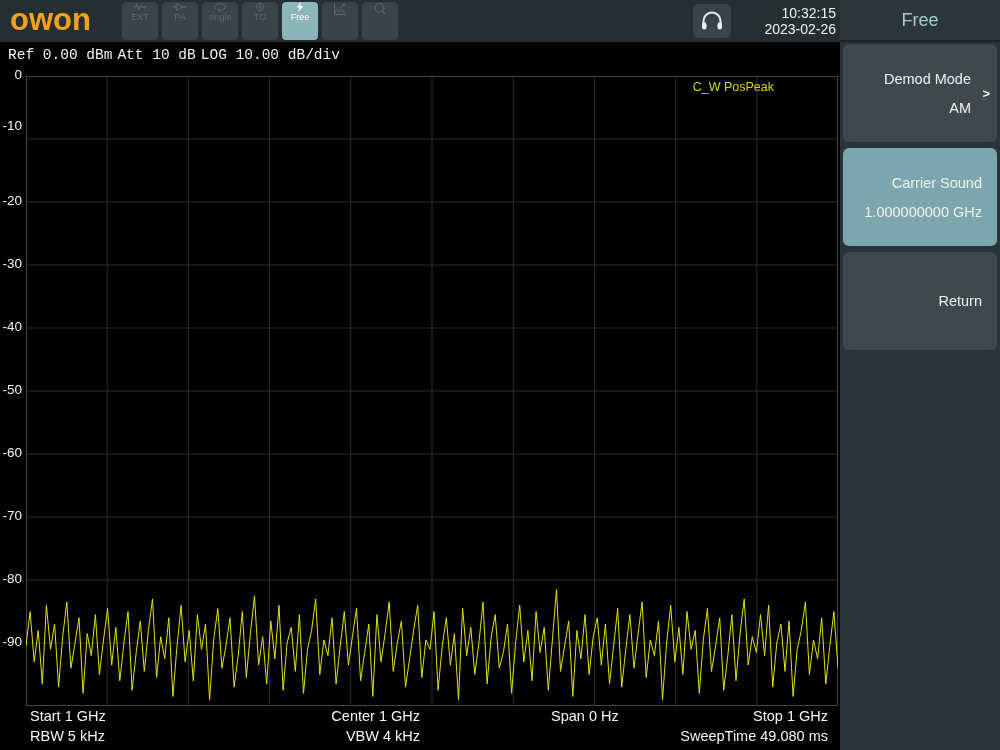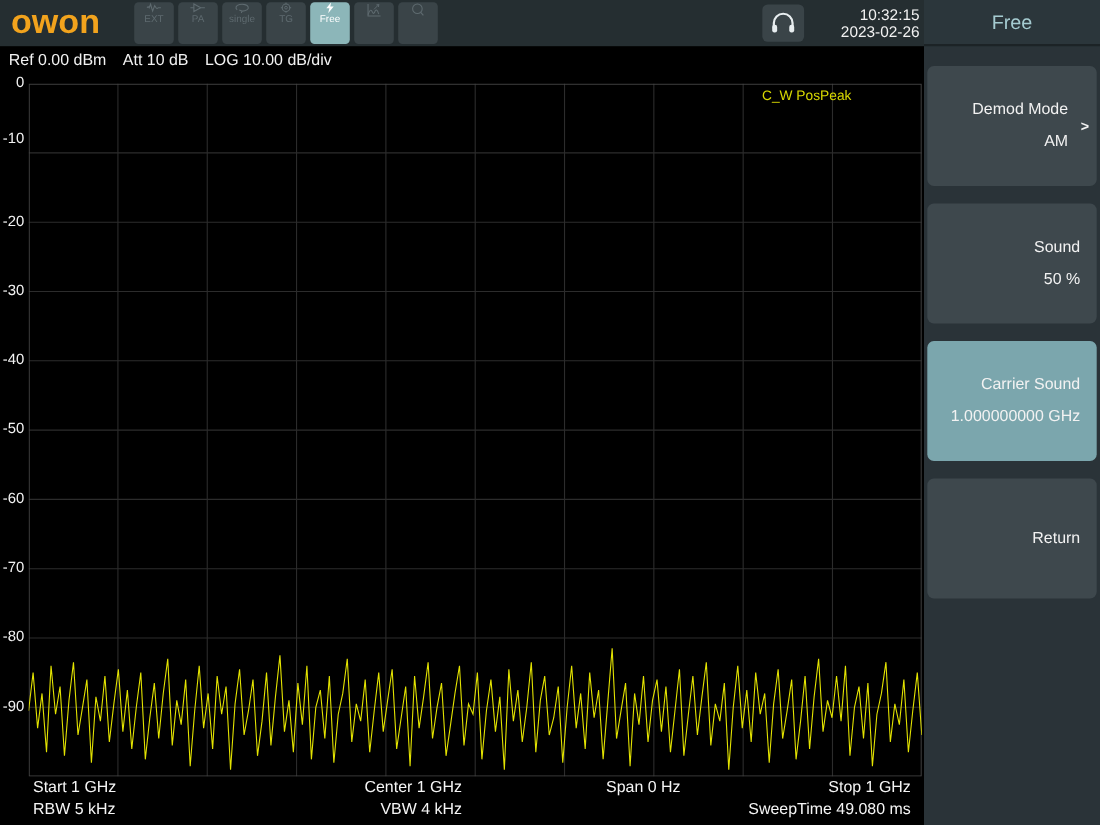--- a/index.html
+++ b/index.html
@@ -21,34 +21,34 @@
   #phones-box { position:absolute; left:693px; top:4px; width:38px; height:34px;
     background:#3a4448; border-radius:5px; display:flex; align-items:center; justify-content:center; }
   #datetime { position:absolute; right:4px; top:5px; width:110px; text-align:right;
     color:#f2f2f2; font-size:14px; line-height:16px; }
 
   
   #sidebar { position:absolute; left:840px; top:0; width:160px; height:750px; background:#2a3338; }
   #sidebar-header { height:42px; background:#2b363b; display:flex; align-items:center;
     justify-content:center; border-bottom:2px solid #1c2326; }
   #sidebar-title { color:#a5cbd0; font-size:18px; }
-  .sbtn { position:relative; margin:16px 3px 6px 3px; height:109px; background:#3e484d;
+  .sbtn { position:relative; margin:0 3px 6px 3px; height:98px; background:#3e484d;
     border-radius:6px; color:#f2f2f2; font-size:14.5px; display:flex; flex-direction:column;
     justify-content:center; align-items:flex-end; gap:13px; padding-right:15px; }
   #sidebar-buttons { padding-top:2px; }
   .sbtn.has-arrow { padding-right:26px; }
   .sbtn.highlight { background:#7ba6ad; }
   .sbtn .arrow { position:absolute; right:7px; top:50%; transform:translateY(-50%);
     font-size:13px; font-weight:bold; }
   .sbtn .val:empty { display:none; }
 
   
   #chart { position:absolute; left:0; top:42px; width:840px; height:708px; background:#000;
     color:#f2f2f2; }
-  #refline { position:absolute; left:8px; top:5px; font-size:14.5px; display:flex; gap:15px; }
+  #refline { position:absolute; left:8px; top:5px; font-size:14.5px; display:flex; gap:5px;font-family:Liberation Mono, monospace; }
   #plot { position:absolute; left:26px; top:34px; width:812px; height:630px; }
   #plot svg { position:absolute; left:0; top:0; }
   .grid { stroke:#2c2c2c; stroke-width:1; }
   .frame { fill:none; stroke:#454545; stroke-width:1; }
   .trace { fill:none; stroke:#e3e300; stroke-width:1; }
   #ylabels span { position:absolute; right:818px; font-size:13.5px; color:#f2f2f2;
     white-space:nowrap; }
   #pospeak { position:absolute; top:4px; right:64px; color:#d8d800; font-size:12.5px; }
 
   
@@ -136,24 +136,20 @@
 
   <div id="sidebar">
     <div id="sidebar-header">
       <span id="sidebar-title">Free</span>
     </div>
     <div id="sidebar-buttons">
       <div class="sbtn has-arrow">
         <span class="lbl">Demod Mode</span>
         <span class="val">AM</span>
         <span class="arrow">&gt;</span>
-      </div>
-      <div class="sbtn">
-        <span class="lbl">Sound</span>
-        <span class="val">50 %</span>
       </div>
       <div class="sbtn highlight">
         <span class="lbl">Carrier Sound</span>
         <span class="val">1.000000000 GHz</span>
       </div>
       <div class="sbtn">
         <span class="lbl">Return</span>
 
       </div>
     </div>

